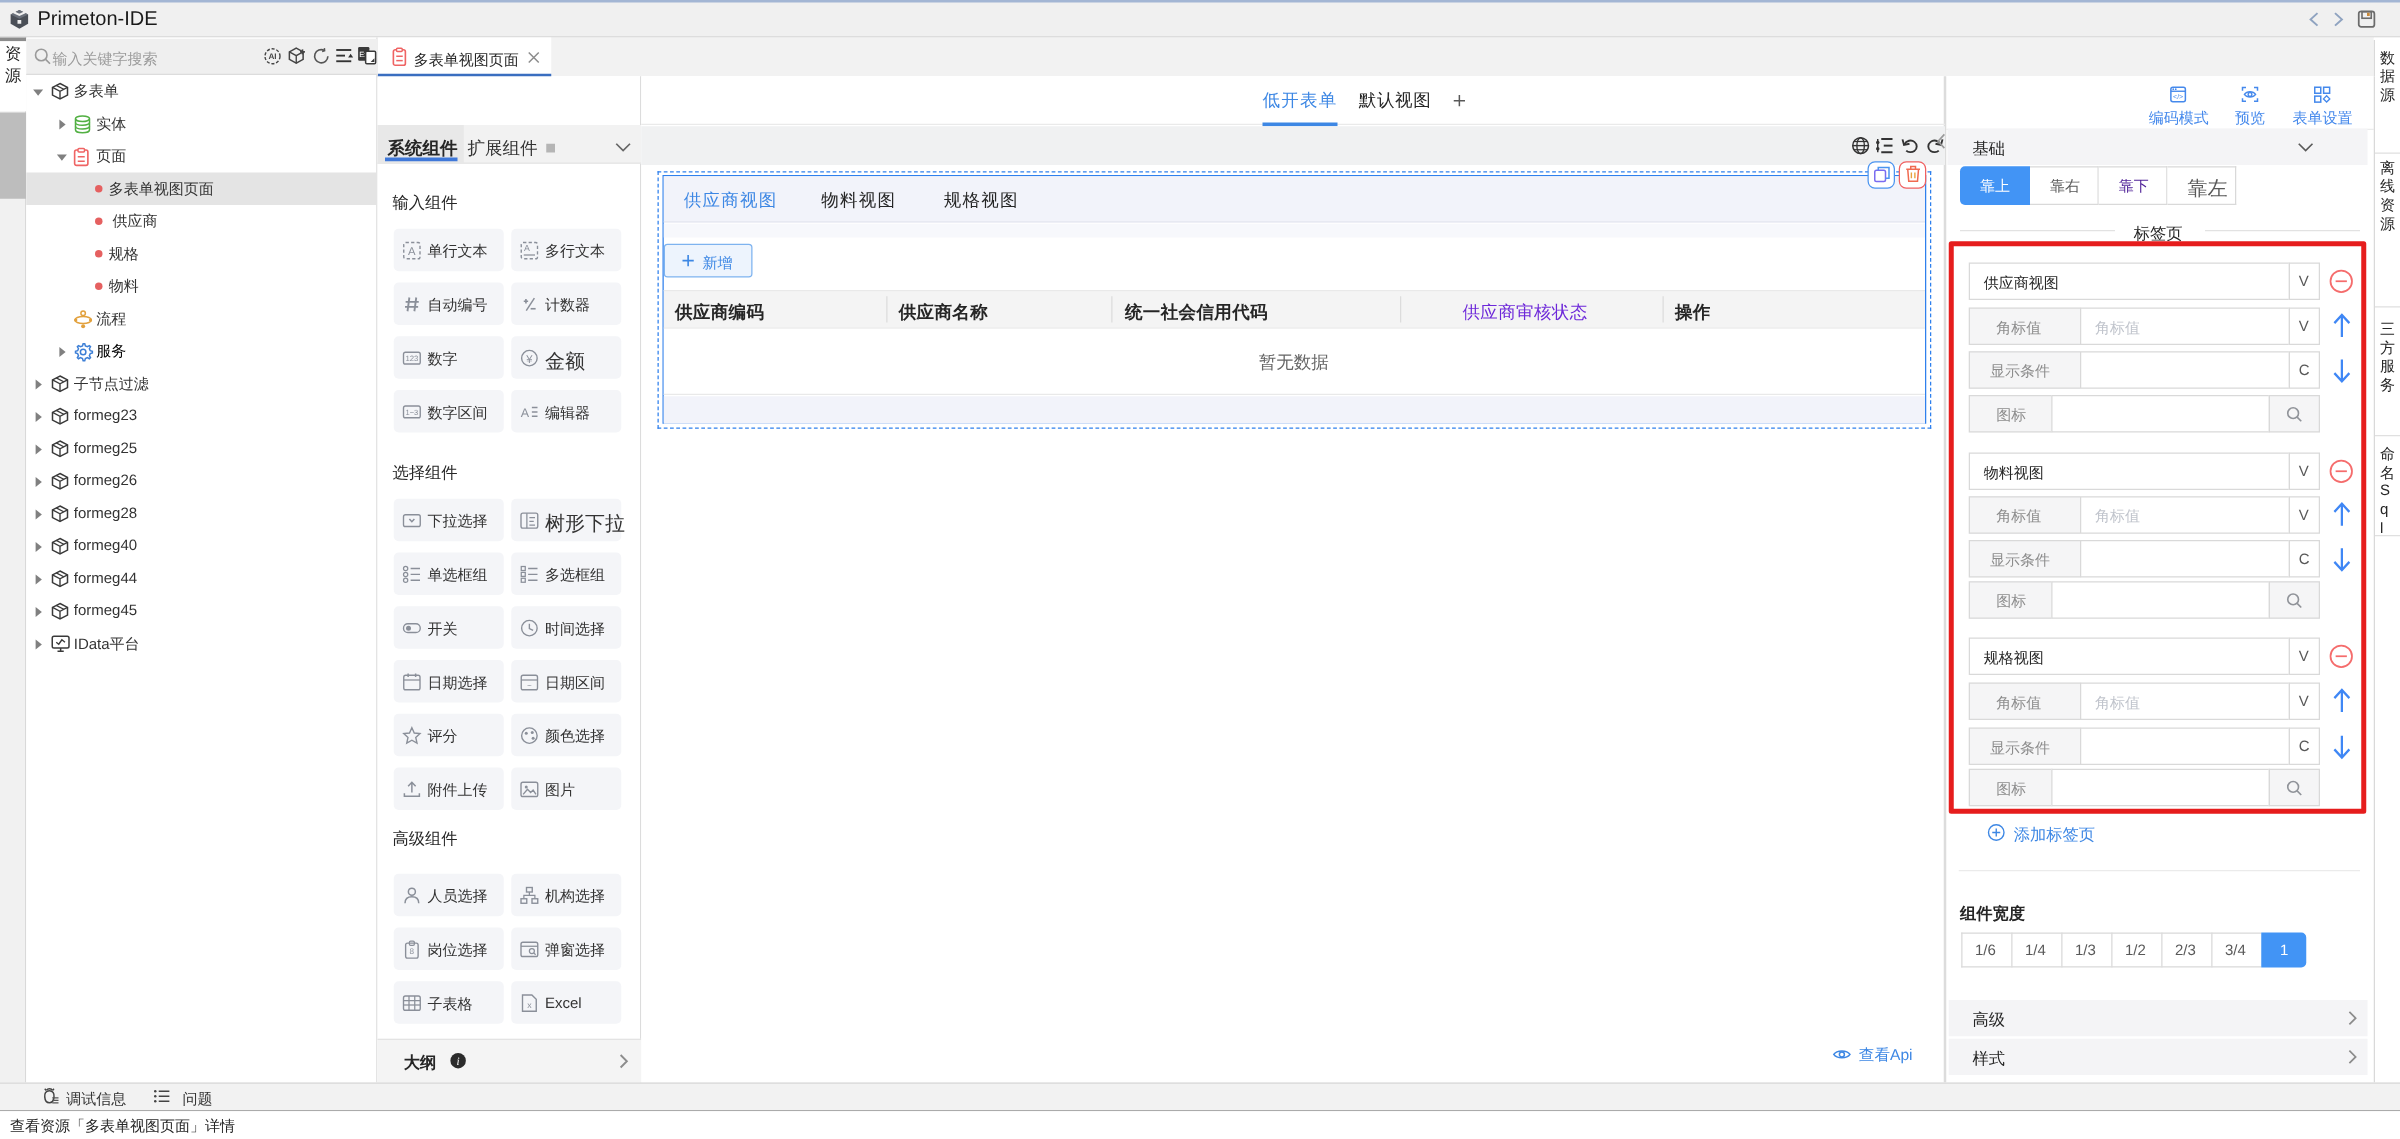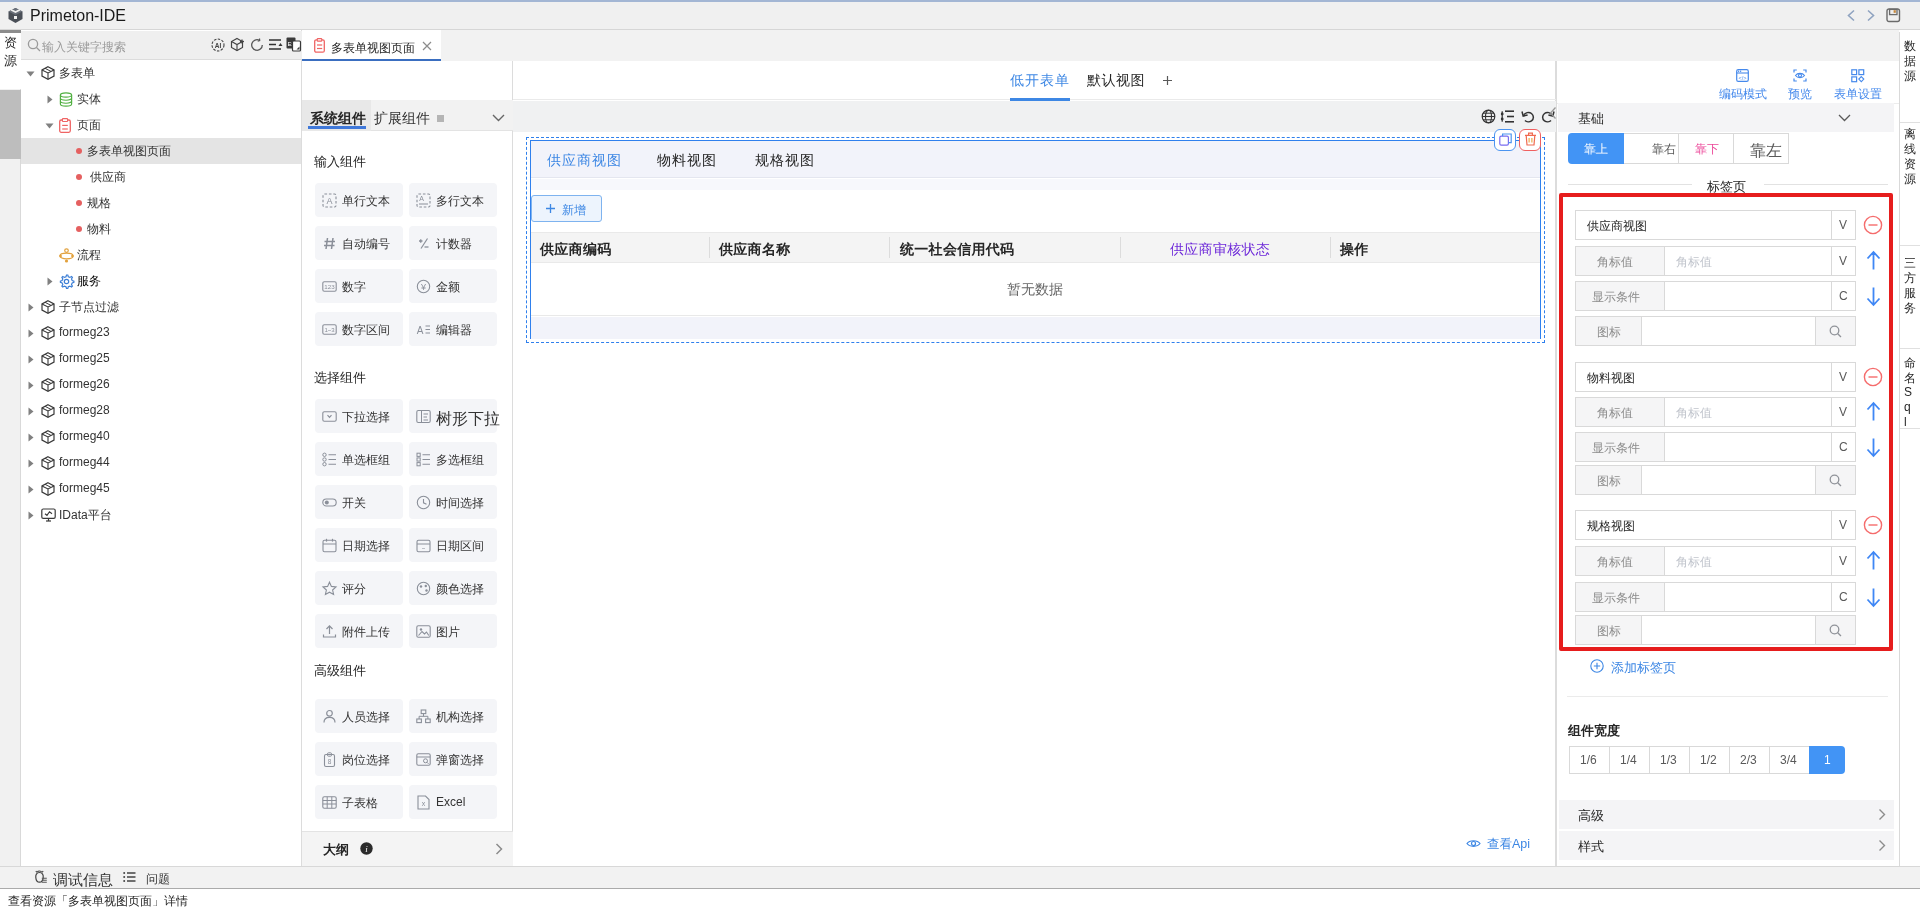--- a/index.html
+++ b/index.html
@@ -260,21 +260,21 @@
 <svg style="left:322px;top:279px" width="15" height="15" viewBox="0 0 15 15">
       <rect x="0.8" y="2.8" width="13.4" height="9.4" rx="1.5" fill="none" stroke="#8a8f99" stroke-width="1.1"></rect>
       <text x="7.5" y="10.2" font-size="6.2" text-anchor="middle" fill="#8a8f99" font-family="Liberation Sans">123</text>
     </svg>
 <div class="tx" style="left:342px;top:279px;font-size:12px;color:#333;">数字</div>
 <div class="ab" style="left:409px;top:269px;width:88px;height:34px;background:#f4f5f8;border-radius:4px;"></div>
 <svg style="left:416px;top:279px" width="15" height="15" viewBox="0 0 15 15">
       <circle cx="7.5" cy="7.5" r="6.2" fill="none" stroke="#8a8f99" stroke-width="1.1"></circle>
       <text x="7.5" y="11" font-size="9" text-anchor="middle" fill="#8a8f99" font-family="Liberation Sans">¥</text>
     </svg>
-<div class="tx" style="left:436px;top:279px;font-size:12px;color:#333;">金额</div>
+<div class="tx" style="left:436px;top:279px;font-size:16px;color:#333;">金额</div>
 <div class="ab" style="left:315px;top:312px;width:88px;height:34px;background:#f4f5f8;border-radius:4px;"></div>
 <svg style="left:322px;top:322px" width="15" height="15" viewBox="0 0 15 15">
       <rect x="0.8" y="2.8" width="13.4" height="9.4" rx="1.5" fill="none" stroke="#8a8f99" stroke-width="1.1"></rect>
       <text x="7.5" y="10" font-size="6" text-anchor="middle" fill="#8a8f99" font-family="Liberation Sans">1~3</text>
     </svg>
 <div class="tx" style="left:342px;top:322px;font-size:12px;color:#333;">数字区间</div>
 <div class="ab" style="left:409px;top:312px;width:88px;height:34px;background:#f4f5f8;border-radius:4px;"></div>
 <svg style="left:416px;top:322px" width="15" height="15" viewBox="0 0 15 15">
       <text x="4" y="11.5" font-size="10" text-anchor="middle" fill="#8a8f99" font-family="Liberation Sans">A</text>
       <path d="M9.5 4 L14 4 M9.5 7.5 L14 7.5 M9.5 11 L14 11" stroke="#8a8f99" stroke-width="1.2"></path>
@@ -516,23 +516,23 @@
       <path d="M6.5 1.5 L1.5 7 L6.5 12.5" stroke="#999" stroke-width="1.3" fill="none"></path>
     </svg>
 <div class="ab" style="left:1558px;top:103px;width:336px;height:29px;background:#f4f4f6;"></div>
 <div class="tx" style="left:1578px;top:110px;font-size:13px;color:#262626;">基础</div>
 <svg style="left:1838px;top:114px" width="13" height="8" viewBox="0 0 13 8">
       <path d="M1 1 L6.5 6.5 L12 1" stroke="#595959" stroke-width="1.3" fill="none"></path>
     </svg>
 <div class="ab" style="left:1568px;top:133px;width:56px;height:31px;background:#4294f5;border-radius:4px 0 0 4px;"></div>
 <div class="tx" style="left:1584px;top:141px;font-size:12px;color:#fff;">靠上</div>
 <div class="ab" style="left:1624px;top:133px;width:55px;height:31px;background:#fff;border:1px solid #d9d9d9;border-left:none;"></div>
-<div class="tx" style="left:1640px;top:141px;font-size:12px;color:#595959;margin-left:12px;">靠右</div>
+<div class="tx" style="left:1640px;top:141px;font-size:12px;color:#595959;">靠右</div>
 <div class="ab" style="left:1679px;top:133px;width:55px;height:31px;background:#fff;border:1px solid #d9d9d9;border-left:none;"></div>
-<div class="tx" style="left:1695px;top:141px;font-size:12px;color:#ec4899;">靠下</div>
+<div class="tx" style="left:1695px;top:141px;font-size:12px;color:#4c1d95;">靠下</div>
 <div class="ab" style="left:1734px;top:133px;width:55px;height:31px;background:#fff;border:1px solid #d9d9d9;border-left:none;"></div>
 <div class="tx" style="left:1750px;top:141px;font-size:16px;color:#595959;">靠左</div>
 <div class="ab" style="left:1568px;top:184px;width:124px;height:1px;background:#e2e2e2;"></div>
 <div class="ab" style="left:1764px;top:184px;width:124px;height:1px;background:#e2e2e2;"></div>
 <div class="tx" style="left:1707px;top:178px;font-size:13px;color:#262626;">标签页</div>
 <div class="ab" style="left:1559px;top:193px;width:334px;height:458px;border:4px solid #e61d1d;border-radius:2px;"></div>
 <div class="ab" style="left:1575px;top:210px;width:257px;height:30px;background:#fff;border:1px solid #d9d9d9;"></div>
 <div class="tx" style="left:1587px;top:218px;font-size:12px;color:#262626;">供应商视图</div>
 <div class="ab" style="left:1831px;top:210px;width:25px;height:30px;background:#fff;border:1px solid #d9d9d9;"></div>
 <div class="tx" style="left:1839px;top:218px;font-size:12px;color:#595959;">V</div>
@@ -682,21 +682,21 @@
 <div class="ab" style="left:1900px;top:122px;width:20px;height:1px;background:#e0e0e0;"></div>
 <div class="ab" style="left:1900px;top:245px;width:20px;height:1px;background:#e0e0e0;"></div>
 <div class="ab" style="left:1900px;top:348px;width:20px;height:1px;background:#e0e0e0;"></div>
 <div class="ab" style="left:1900px;top:428px;width:20px;height:1px;background:#e0e0e0;"></div>
 <div class="ab" style="left:0px;top:866px;width:1920px;height:23px;background:#f2f2f2;border-top:1px solid #d8d8d8;border-bottom:1px solid #ababab;"></div>
 <svg style="left:33px;top:869px" width="15" height="15" viewBox="0 0 15 15">
       <path d="M4.5 3.2 C4.5 1.6 8.5 1.6 8.5 3.2 M2.8 2 L4 3.4 M10.2 2 L9 3.4" fill="none" stroke="#444" stroke-width="1.1"></path>
       <path d="M6.5 3.5 C9.5 3.5 10.5 6 10.2 8.5 C10 11.5 8.5 13.2 6.5 13.2 C4.5 13.2 3 11.5 2.8 8.5 C2.5 6 3.5 3.5 6.5 3.5 Z" fill="none" stroke="#444" stroke-width="1.2"></path>
       <path d="M8.8 9.3 L13.8 9.3 M8.8 11.3 L13.8 11.3 M8.8 13.3 L13.8 13.3" stroke="#555" stroke-width="1.1"></path>
     </svg>
-<div class="tx" style="left:53px;top:871px;font-size:15px;color:#333;">调试信息</div>
+<div class="tx" style="left:53px;top:871px;font-size:12px;color:#333;">调试信息</div>
 <svg style="left:123px;top:871px" width="13" height="12" viewBox="0 0 13 12">
       <path d="M4 2 L12.5 2 M4 6 L12.5 6 M4 10 L12.5 10" stroke="#444" stroke-width="1.3"></path>
       <circle cx="1.2" cy="2" r="1" fill="#444"></circle>
       <circle cx="1.2" cy="6" r="1" fill="#444"></circle>
       <circle cx="1.2" cy="10" r="1" fill="#444"></circle>
     </svg>
 <div class="tx" style="left:146px;top:871px;font-size:12px;color:#333;">问题</div>
 <div class="ab" style="left:0px;top:889px;width:1920px;height:22px;background:#fff;"></div>
 <div class="tx" style="left:8px;top:893px;font-size:12px;color:#262626;">查看资源「多表单视图页面」详情</div>
 </div>

